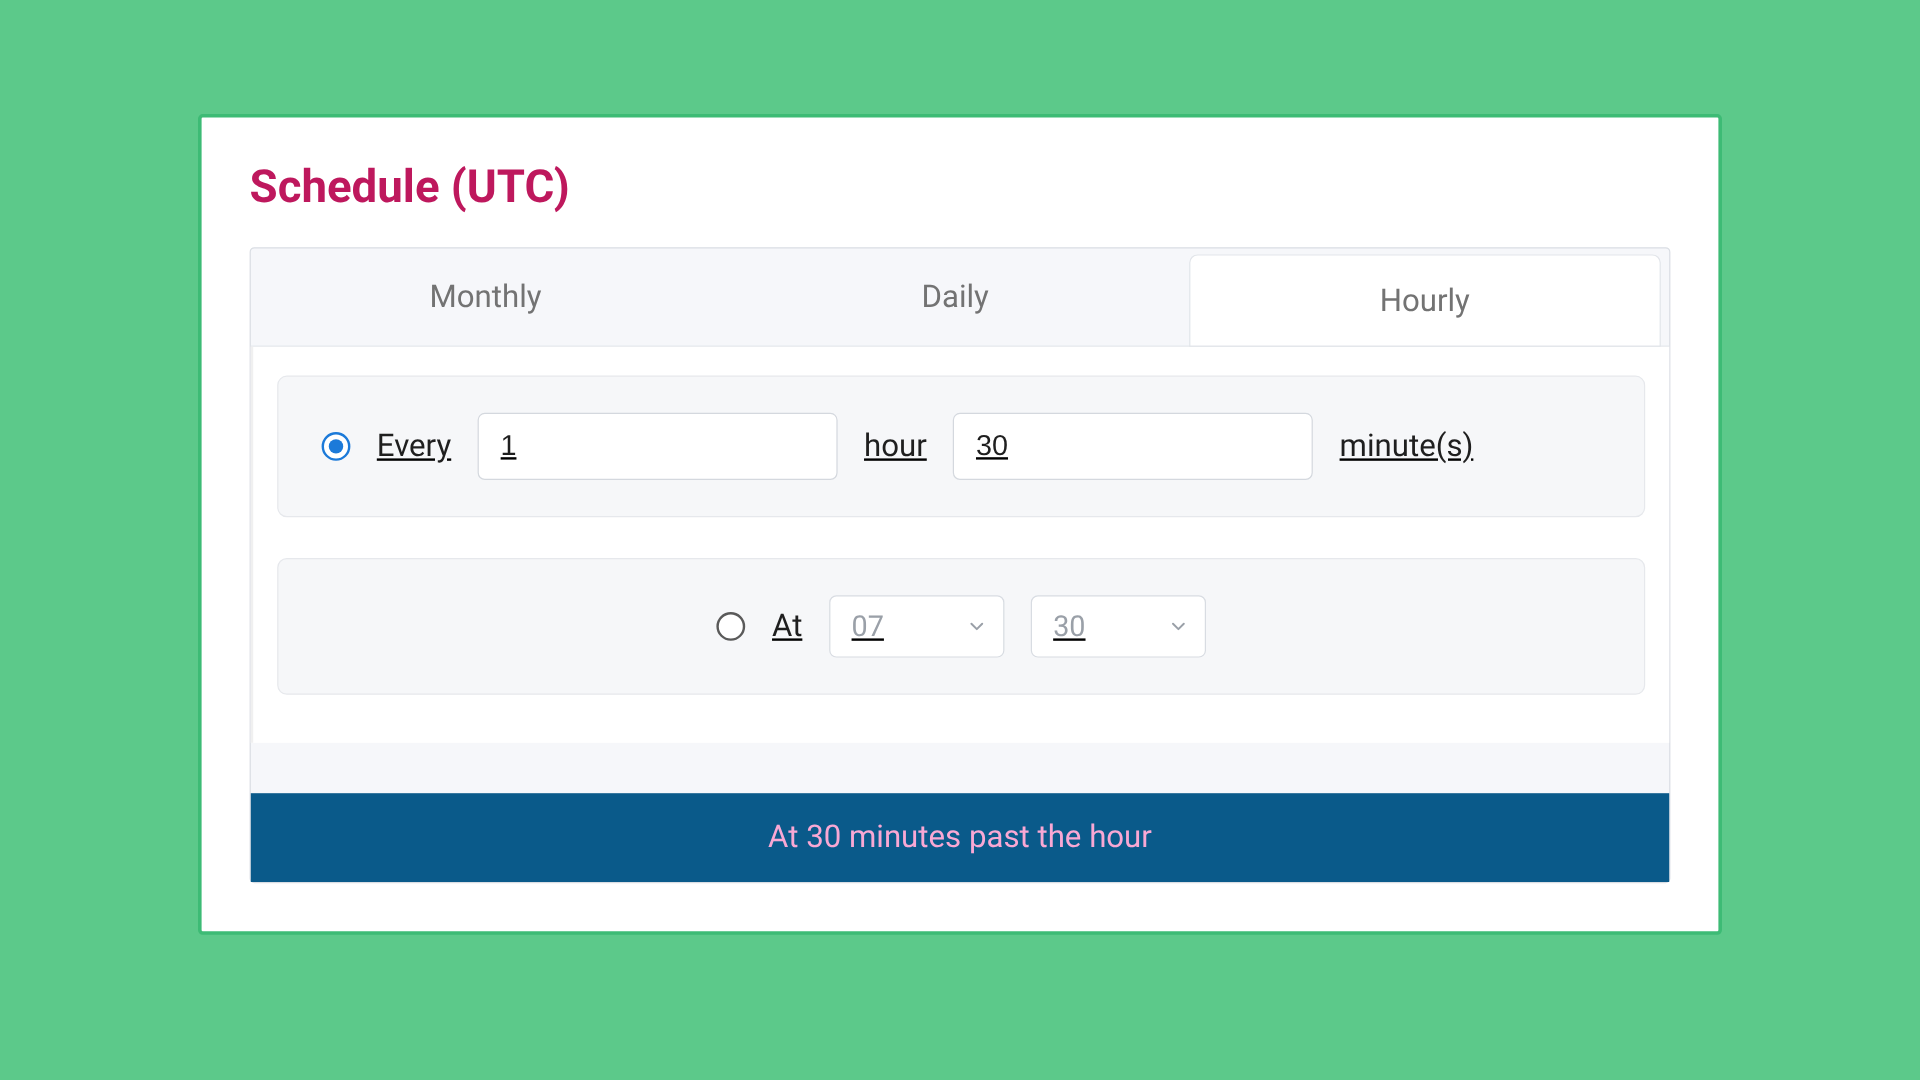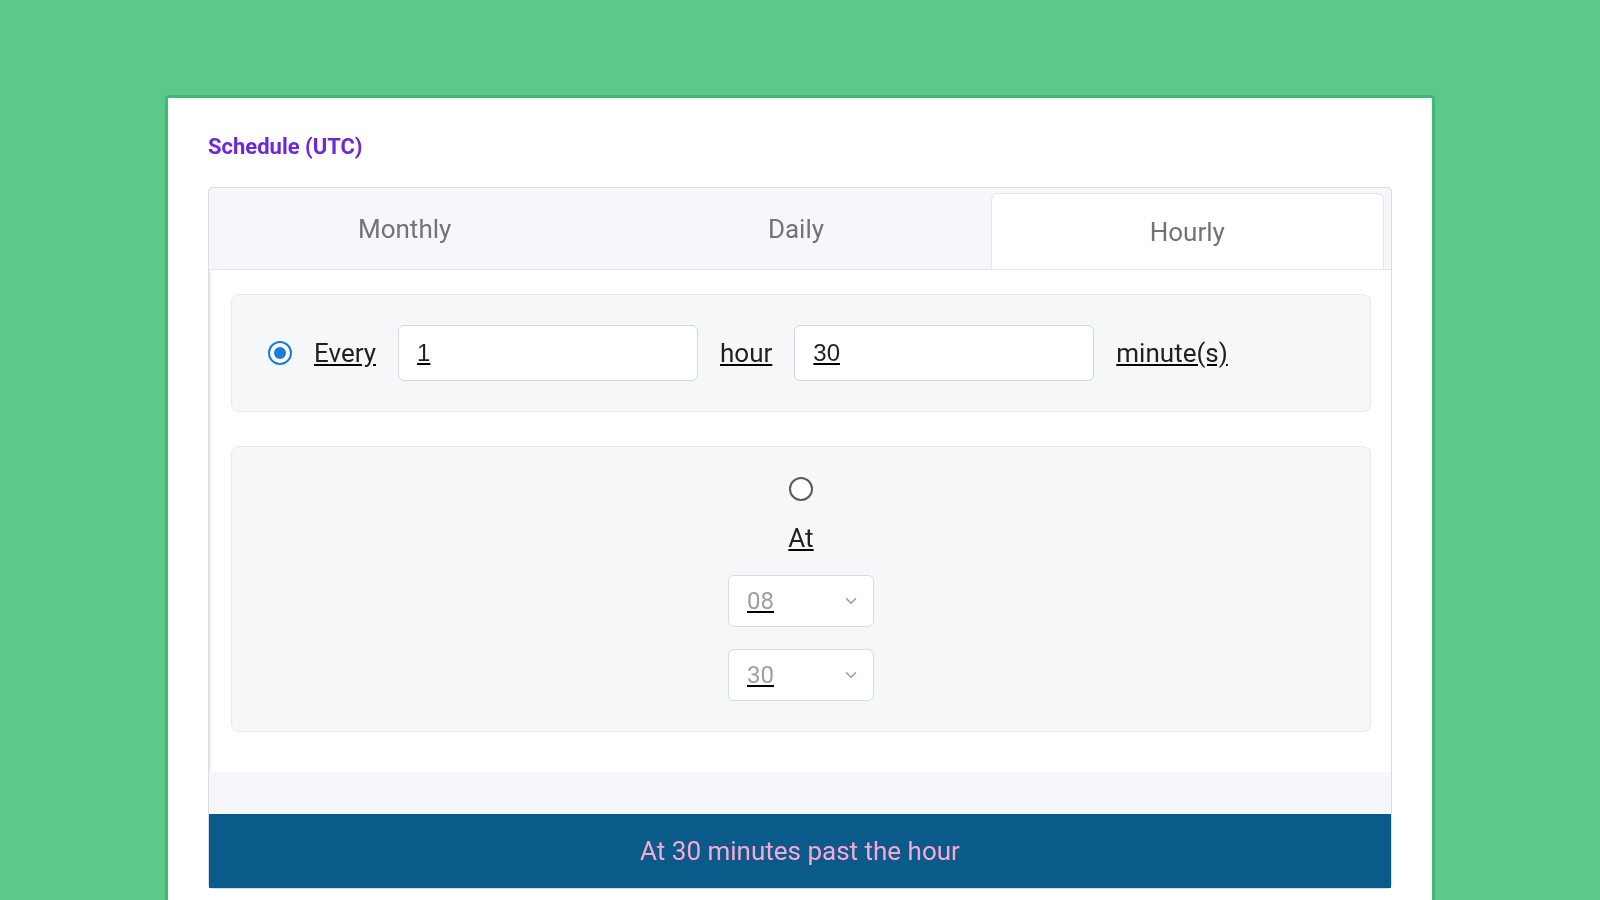--- a/index.html
+++ b/index.html
@@ -18,23 +18,23 @@
       padding-top: 95px;
     }
     .card {
       background: #ffffff;
       border: 3px solid #3dbb75;
       width: 1270px;
       padding: 36px 40px 40px 40px;
       border-radius: 4px;
     }
     .title {
-      font-size: 22px;
+      font-size: 38px;
       font-weight: 700;
-      color: #6d28d9;
+      color: #be185d;
       margin-bottom: 28px;
     }
     .panel {
       border: 1px solid #d9dde3;
       background: #f6f7fa;
       border-radius: 4px;
     }
     .tabs {
       display: flex;
       height: 82px;
@@ -70,21 +70,20 @@
       padding: 30px 36px;
       margin-bottom: 34px;
       display: flex;
       align-items: center;
       gap: 22px;
       font-size: 26px;
       color: #1f1f1f;
     }
     .option-row.secondary {
       justify-content: center;
-      flex-direction: column;
     }
     .radio {
       width: 24px;
       height: 24px;
       border-radius: 50%;
       border: 2.5px solid #1c7ad9;
       display: inline-flex;
       align-items: center;
       justify-content: center;
       flex-shrink: 0;
@@ -176,21 +175,21 @@
         <input class="text-input w-minutes" value="30" style="">
         <span class="label-text">minute(s)</span>
       </div>
 
       <div class="option-row secondary">
         <span class="radio unchecked">
           
         </span>
         <span class="label-text">At</span>
         <div class="select-wrap">
-          <div class="select-box">08</div>
+          <div class="select-box">07</div>
           <svg class="chevron" width="18" height="18" viewBox="0 0 24 24" fill="none" stroke="#9aa0a8" stroke-width="2.2" stroke-linecap="round" stroke-linejoin="round">
               <polyline points="6 9 12 15 18 9"></polyline>
             </svg>
         </div>
         <div class="select-wrap">
           <div class="select-box">30</div>
           <svg class="chevron" width="18" height="18" viewBox="0 0 24 24" fill="none" stroke="#9aa0a8" stroke-width="2.2" stroke-linecap="round" stroke-linejoin="round">
               <polyline points="6 9 12 15 18 9"></polyline>
             </svg>
         </div>

